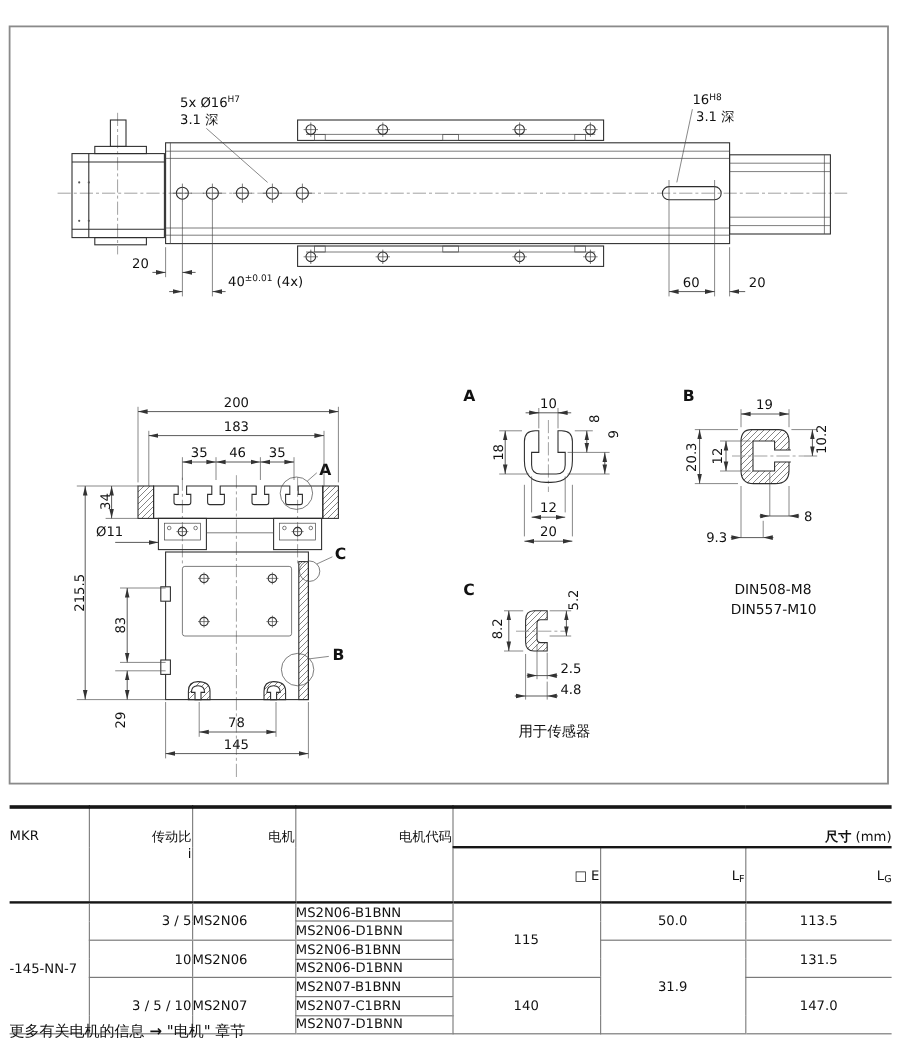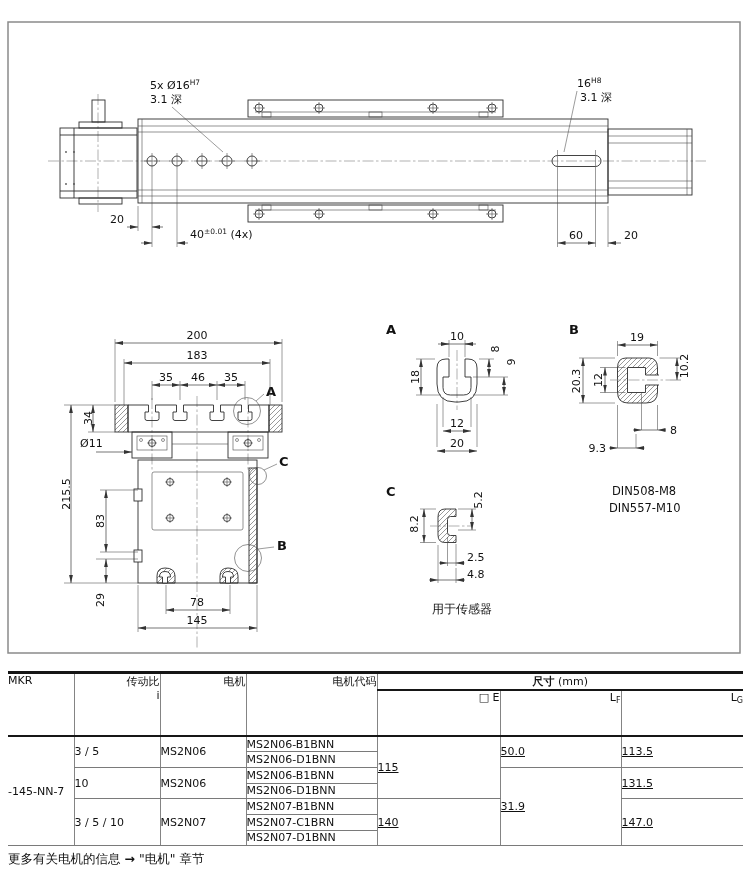--- a/index.html
+++ b/index.html
@@ -19,37 +19,37 @@
   text.lbl{font-size:13px;font-weight:bold;}
   text.cap{font-size:12px;}
   text.din{font-size:11.5px;}
   .sup{font-size:7.5px;}
   
   #spec-table{position:absolute;left:8px;top:671px;width:735px;border-collapse:collapse;
     table-layout:fixed;font-size:11px;border-top:3px solid #161616;}
   #spec-table th,#spec-table td{padding:0;font-weight:normal;white-space:nowrap;overflow:hidden;
     border-left:1px solid #848484;vertical-align:middle;}
   #spec-table .c1{border-left:none;}
-  #spec-table th{vertical-align:top;padding-top:0;border-bottom:2.5px solid #161616;margin-top:20px;}
+  #spec-table th{vertical-align:top;padding-top:16px;border-bottom:2.5px solid #161616;margin-top:20px;}
   #spec-table tbody td{border-bottom:1px solid #7a7a7a;}
   .hr1{height:16px;} .hr2{height:46px;}
   #spec-table tbody tr{height:15.7px;}
   .b{font-weight:bold;}
   .h-mkr{text-align:left;padding-left:4px;}
   .h-ratio{text-align:right;font-weight:bold;}
   .ratio-sub{font-weight:normal;}
   .h-left{text-align:right;padding-left:6px;font-weight:bold;}
-  .h-dims{text-align:center;padding-left:5px;}
+  .h-dims{text-align:right;padding-left:5px;}
   .h-dims .norm{font-weight:normal;}
   .h-sub{text-align:right;padding-right:7px;padding-top:14px;}
   .sub{font-size:8px;vertical-align:-2px;}
   .cell-l{text-align:left;padding-left:6px;}
   .cell-code{text-align:left;padding-left:4px;margin-top:40px;}
-  .cell-c{text-align:left;}
-  .cell-r{text-align:left;padding-right:7px;text-decoration:underline;}
+  .cell-c{text-align:right;}
+  .cell-r{text-align:center;padding-right:7px;}
   .cell-mkr{text-align:left;padding-left:2px;}
   
   #footer{position:absolute;left:8px;top:851px;font-size:12.5px;}
   #footer .arr{font-weight:bold;}
 </style>
 </head>
 <body>
 
 <svg id="draw" width="750" height="660" viewBox="0 0 750 660">
   <defs>

